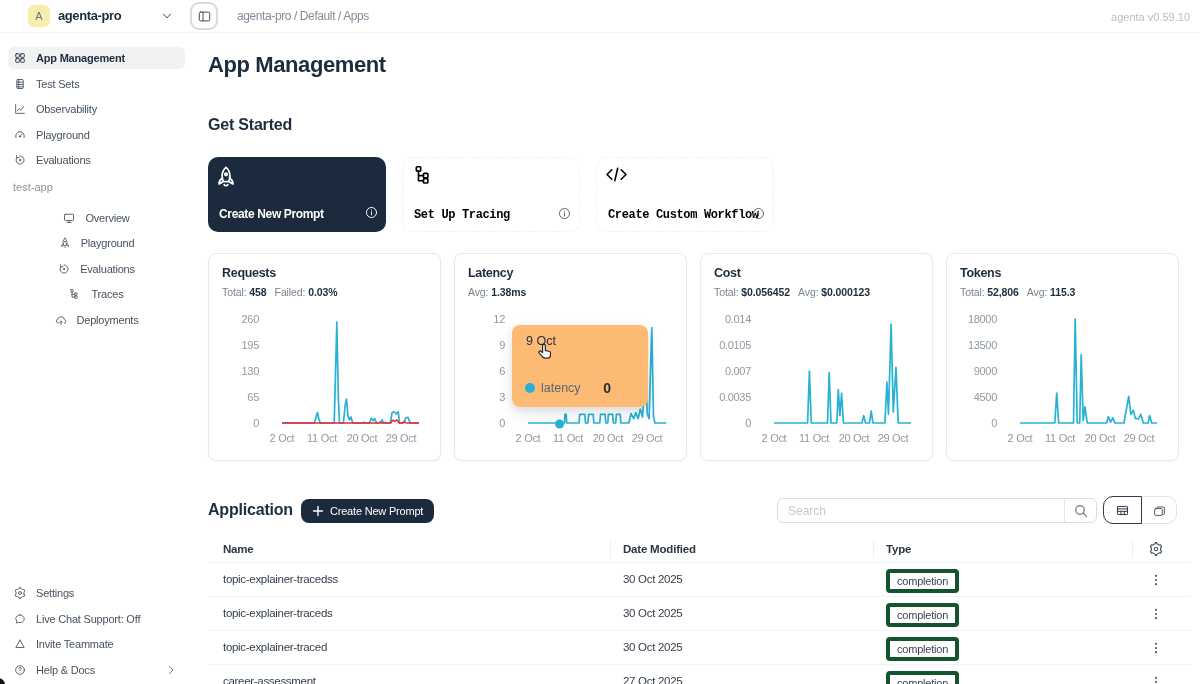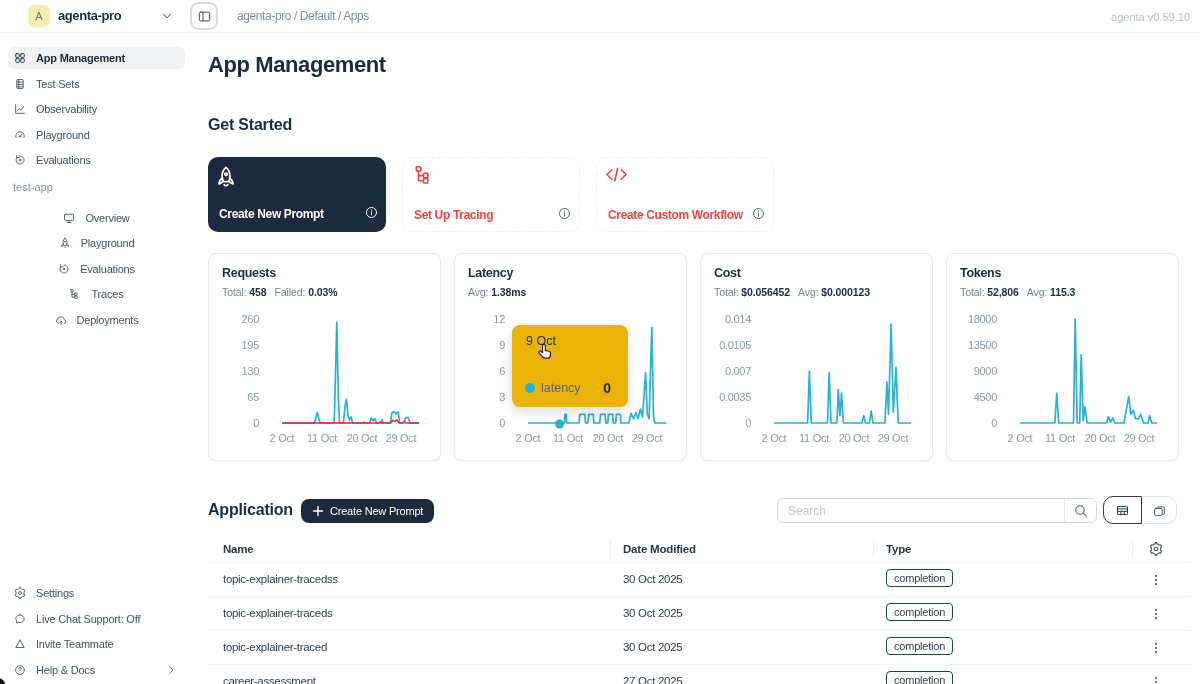--- a/index.html
+++ b/index.html
@@ -29,35 +29,35 @@
 
 .h1 { position:absolute; left:208px; top:52px; font-size:22px; font-weight:bold; color:#1d2d3e; letter-spacing:-0.4px; }
 .h2 { position:absolute; left:208px; font-size:16px; font-weight:bold; color:#1d2d3e; letter-spacing:-0.2px; }
 
 
 .gcard { position:absolute; top:157px; width:178px; height:75px; border-radius:10px; }
 .gcard .gicon { position:absolute; left:12px; top:10px; }
 .gcard .glabel { position:absolute; left:11px; top:50px; font-size:12px; letter-spacing:-0.35px; font-weight:bold; white-space:nowrap; }
 .gcard .ginfo { position:absolute; right:8px; top:49px; }
 .gdark { left:208px; background:#1b2a3c; color:#fff; }
-.glight { border:1px dashed #f0f0f0; color:#ef4444; }
+.glight { border:1px dashed #f0f0f0; color:#000000;font-family:Liberation Mono, monospace; }
 .glight .ginfo { color:#596470; }
 
 
 .ccard { position:absolute; top:253px; width:233px; height:208px; background:#fff; border:1px solid #e7e9ec; border-radius:8px; box-shadow:0 1px 2px rgba(16,24,40,.04); }
 .ctitle { position:absolute; left:13px; top:12px; font-size:12.5px; letter-spacing:-0.3px; font-weight:bold; color:#1d2d3e; }
 .cstats { position:absolute; left:13px; top:32px; font-size:10.5px; letter-spacing:-0.1px; white-space:nowrap; }
 .sl { color:#79838e; }
 .sv { color:#1d2d3e; font-weight:bold; }
 .sgap { display:inline-block; width:8px; }
 .chart { position:absolute; left:0; top:55px; }
 .ax { font-size:11px; letter-spacing:-0.3px; fill:#8f99a3; font-family:"Liberation Sans",sans-serif; }
 
 
-.tooltip { position:absolute; left:512px; top:325px; width:116px; height:82px; background:#eab308; border-radius:8px; box-shadow:0 6px 16px rgba(0,0,0,.10), 0 3px 6px rgba(0,0,0,.06); z-index:3; }
+.tooltip { position:absolute; left:512px; top:325px; width:136px; height:82px; background:#fdba74; border-radius:8px; box-shadow:0 6px 16px rgba(0,0,0,.10), 0 3px 6px rgba(0,0,0,.06); z-index:3; }
 .tt-date { position:absolute; left:14px; top:9px; font-size:12.5px; color:#1d2d3e; }
 .tt-hand { position:absolute; left:24px; top:19px; color:#222; }
 .tt-row { position:absolute; left:13px; top:55px; display:flex; align-items:center; width:86px; }
 .tt-dot { width:10px; height:10px; border-radius:50%; background:#27b2d4; }
 .tt-name { margin-left:6px; font-size:12.5px; color:#5b6570; }
 .tt-val { margin-left:auto; font-size:14px; font-weight:bold; color:#1d2d3e; }
 
 
 .appbtn { position:absolute; left:301px; top:499px; height:24px; padding:0 11px; border-radius:8px; background:#1b2a3c; color:#fff; font-size:11px; letter-spacing:-0.2px; display:flex; align-items:center; gap:6px; }
 .searchbox { position:absolute; left:777px; top:498px; width:320px; height:25px; border:1px solid #d9dde1; border-radius:6px; background:#fff; }
@@ -74,21 +74,21 @@
 .thead .c1, .trow .c1 { position:absolute; left:15px; top:7px; }
 .thead .c2, .trow .c2 { position:absolute; left:415px; top:7px; }
 .thead .c3, .trow .c3 { position:absolute; left:678px; top:7px; }
 .thead .c4, .trow .c4 { position:absolute; left:941px; top:6px; color:#3e4a57; }
 .thead .vline { position:absolute; top:5px; width:1px; height:17px; background:#eceef1; }
 .trow { position:relative; height:34px; border-bottom:1px solid #f1f3f5; font-size:11.5px; letter-spacing:-0.3px; color:#333e4a; }
 .trow .c1 { top:10px; }
 .trow .c2 { top:10px; }
 .trow .c3 { top:6px; }
 .trow .c4 { top:10px; color:#4c5864; }
-.tag { display:inline-block; border:1px solid #14532d; border-radius:4px; padding:2px 7px; font-size:11px; letter-spacing:-0.2px; color:#3a4551; background:#fff; }
+.tag { display:inline-block; border:4px solid #14532d; border-radius:4px; padding:2px 7px; font-size:11px; letter-spacing:-0.2px; color:#3a4551; background:#fff; }
 .dotsic { }
 </style></head>
 <body>
 
 <div class="topbar">
   <div class="avatar">A</div>
   <div class="orgname">agenta-pro</div>
   <div class="chevdn">
       <svg class="ic" width="14" height="14" viewBox="0 0 16 16" fill="none" stroke="currentColor" stroke-width="1.2" stroke-linecap="round" stroke-linejoin="round">
         <path d="M4 6l4 4 4-4"></path>

